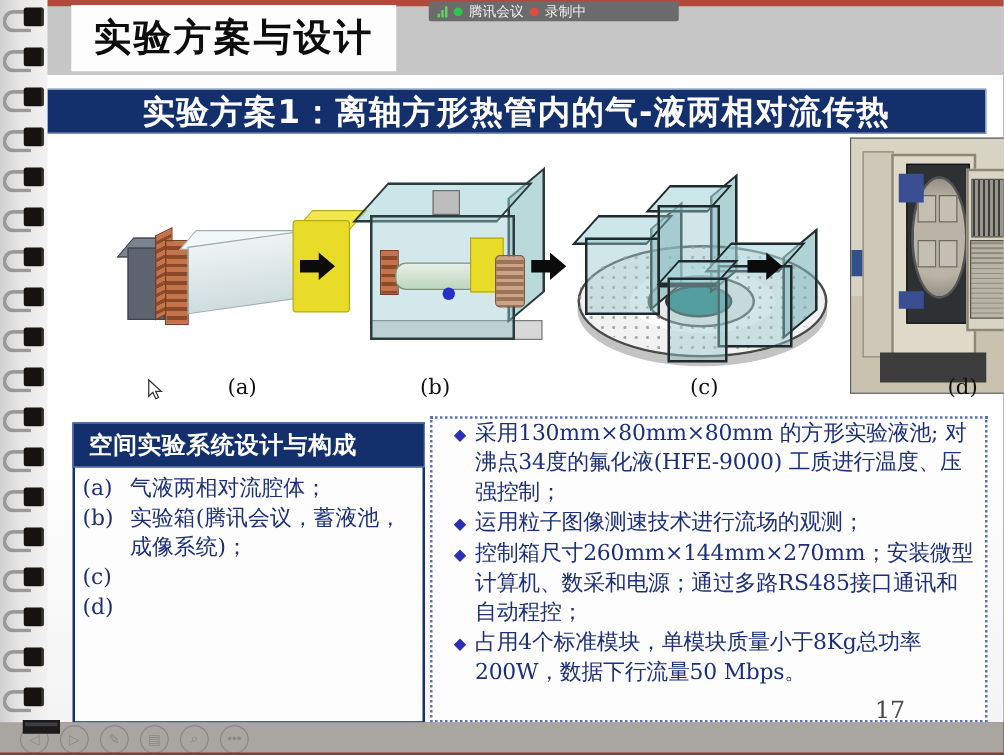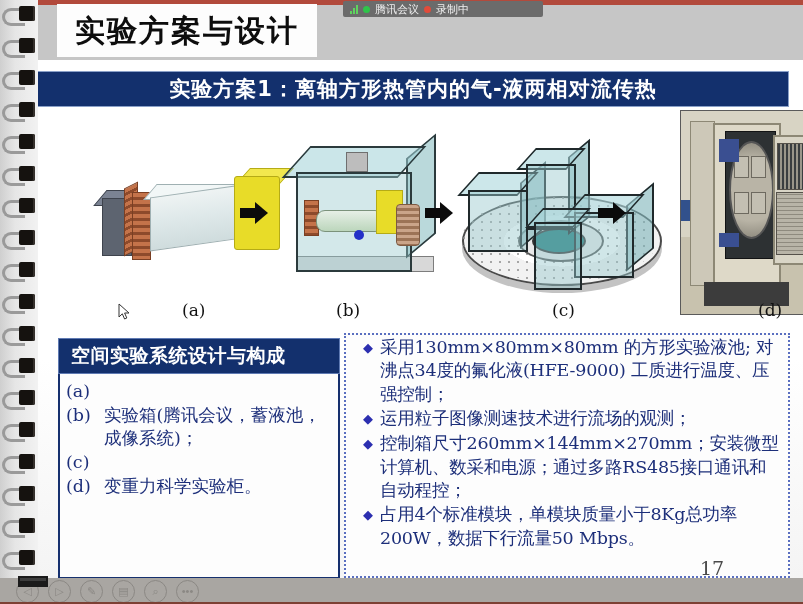--- a/index.html
+++ b/index.html
@@ -27,21 +27,21 @@
   .ring{position:absolute;left:2px;width:34px;height:17px;}
   .ring:before{content:"";position:absolute;left:0;top:2px;width:20px;height:12px;
                border:3px solid #9a9a9a;border-right:none;border-radius:9px 0 0 9px;}
   .ring:after{content:"";position:absolute;left:17px;top:0px;width:16px;height:15px;
               background:#15120f;border-radius:2px;
               box-shadow:inset -2px 0 0 #35302c;}
 
   
   .headbar{position:absolute;left:37px;top:71px;width:750px;height:34px;background:#13306d;
            border:1px solid #8aa0c8;display:flex;align-items:center;justify-content:center;}
-  .headbar span{color:#ffffff;font-size:21px;font-weight:700;letter-spacing:1px;
+  .headbar span{color:#ffffff;font-size:26px;font-weight:700;letter-spacing:1px;
                 font-family:"DejaVu Sans","Liberation Sans",sans-serif;}
 
   
   .figrow{position:absolute;left:40px;top:110px;width:748px;height:215px;}
   .fig{position:absolute;}
   .caption{position:absolute;font-family:"DejaVu Serif","Liberation Serif",serif;font-size:17px;color:#111;}
 
   .arrow{position:absolute;width:28px;height:22px;}
   .arrow .shaft{position:absolute;left:0;top:6px;width:17px;height:10px;background:#0b0b0b;}
   .arrow .head{position:absolute;left:15px;top:0px;width:0;height:0;
@@ -312,31 +312,31 @@
 
     </div>
 
     <div class="leftbox">
       <div class="leftbox-hd">
         <span>空间实验系统设计与构成</span>
       </div>
       <div class="leftlist">
         <div class="li">
           <div class="lbl">(a)</div>
+          <div class="txt">气液两相对流腔体；</div>
         </div>
         <div class="li">
           <div class="lbl">(b)</div>
           <div class="txt">实验箱(腾讯会议，蓄液池，成像系统)；</div>
         </div>
         <div class="li">
           <div class="lbl">(c)</div>
         </div>
         <div class="li">
           <div class="lbl">(d)</div>
-          <div class="txt">变重力科学实验柜。</div>
         </div>
       </div>
     </div>
 
     <div class="rightbox">
       <div class="bul">
         <div class="dia">◆</div>
         <div class="btxt">采用130mm×80mm×80mm 的方形实验液池; 对沸点34度的氟化液(HFE-9000) 工质进行温度、压强控制；</div>
       </div>
       <div class="bul">

